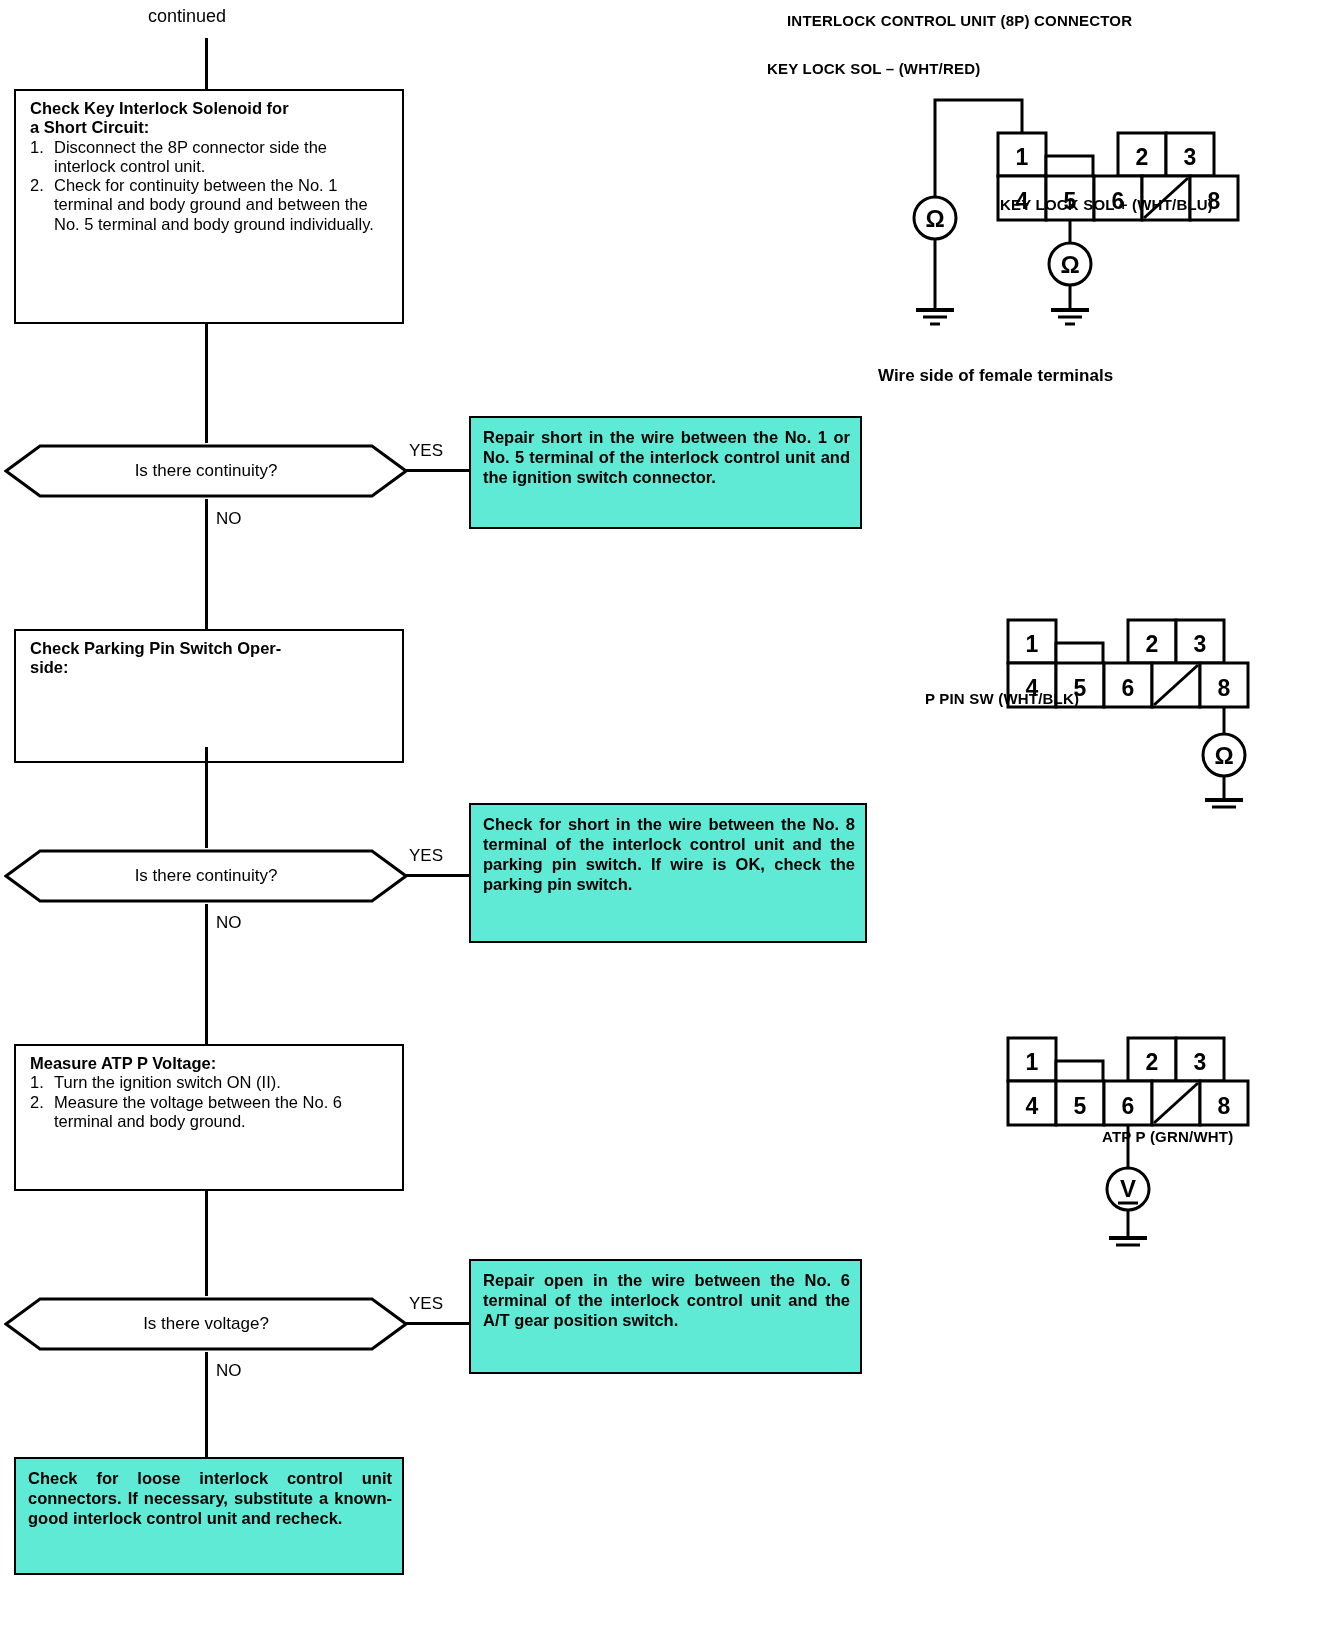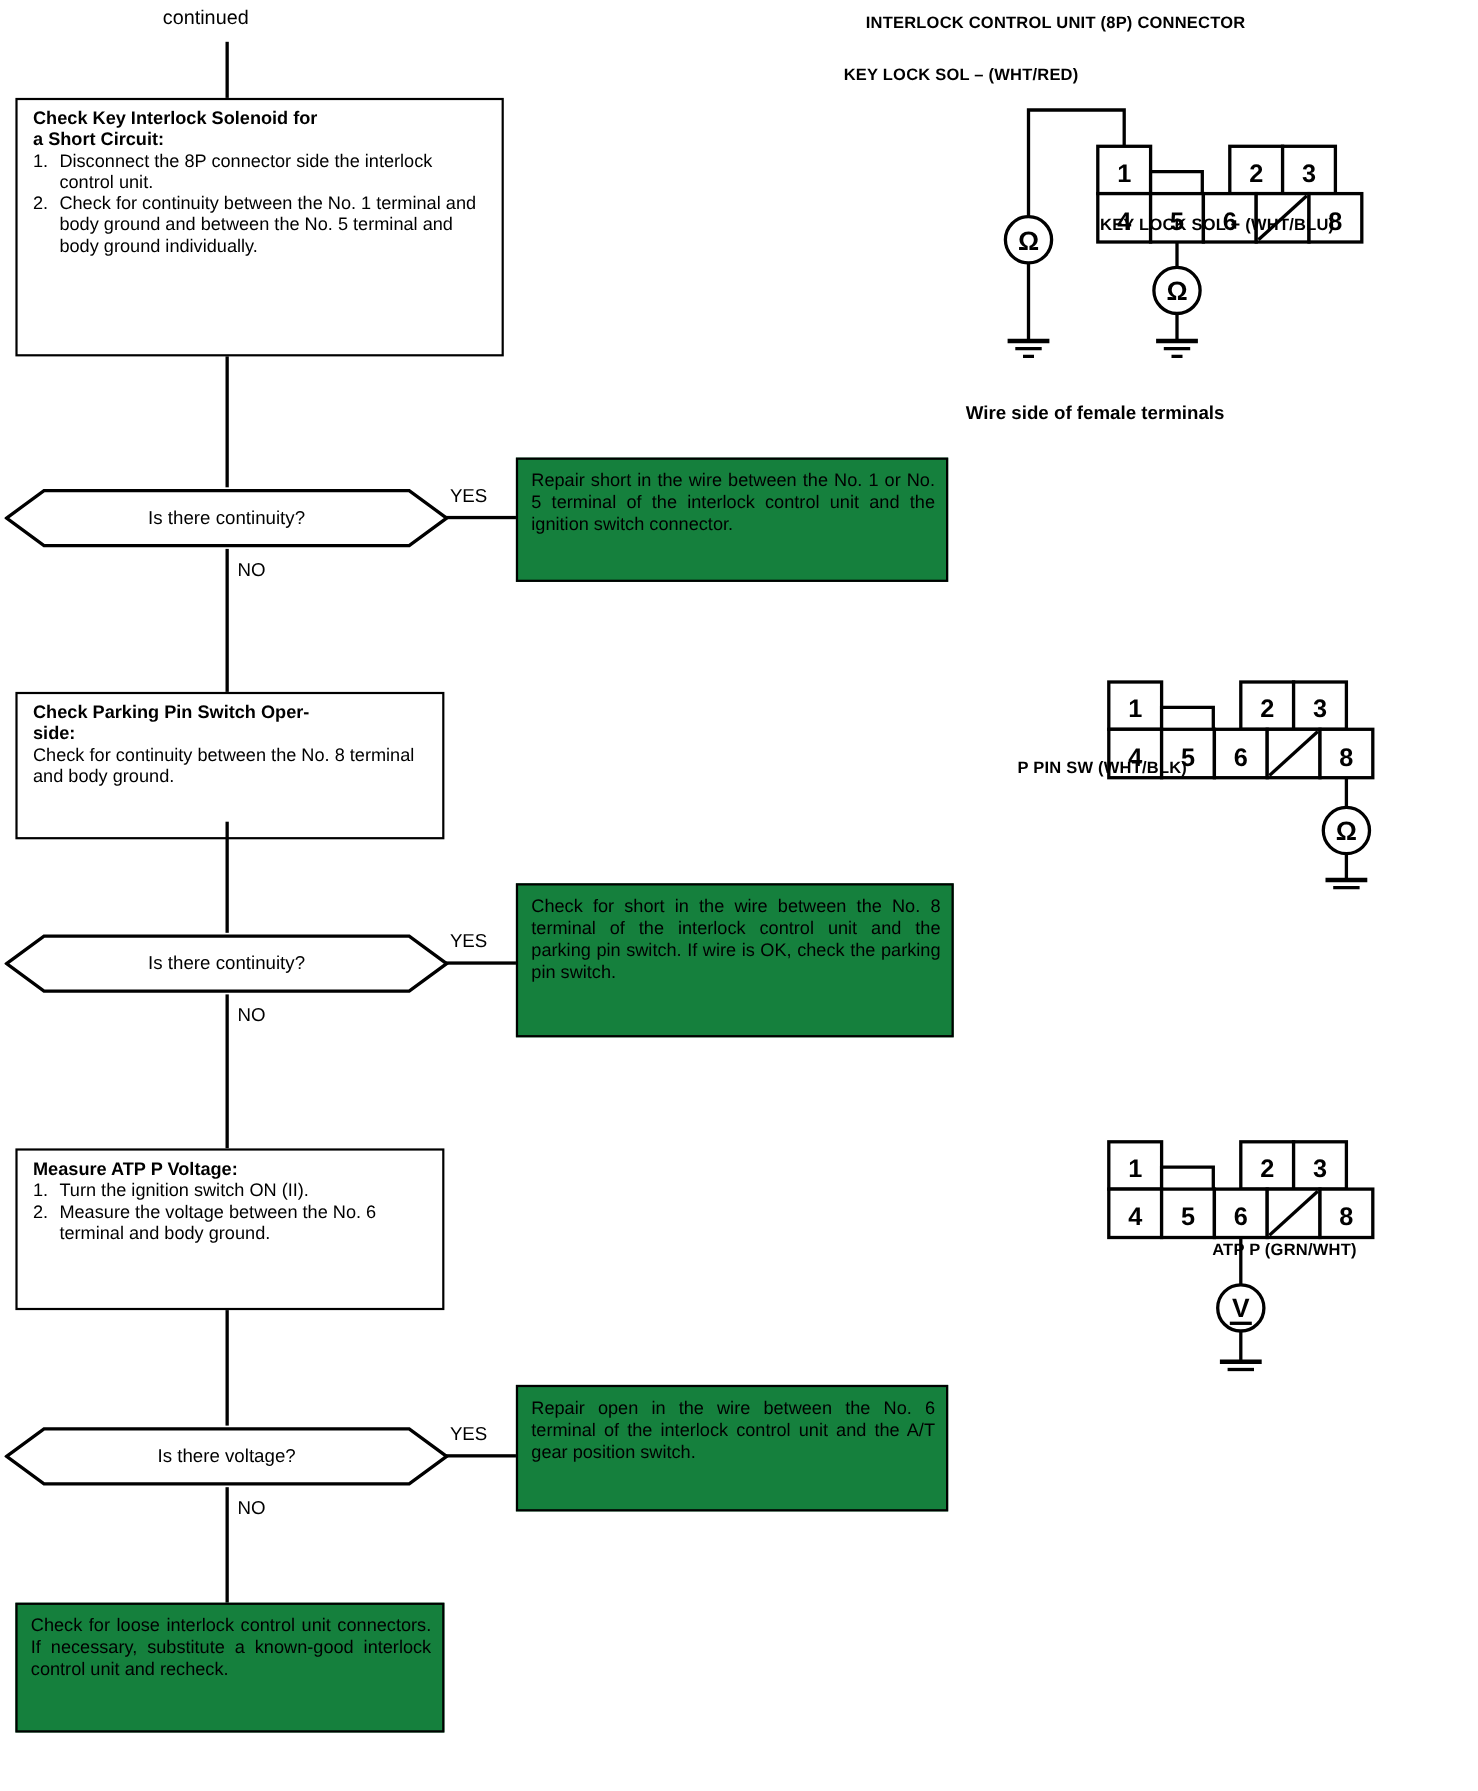--- a/index.html
+++ b/index.html
@@ -19,23 +19,23 @@
   .b-title{font-weight:bold;font-size:16.5px;line-height:1.17;}
   .b-plain{font-size:16.5px;line-height:1.17;}
   .num-list{margin:0;padding:0;list-style:none;}
   .num-list li{
     display:flex;font-size:16.5px;line-height:1.17;
   }
   .num-list li .n{width:24px;flex:0 0 24px;}
   .num-list li .t{flex:1 1 auto;}
 
   .result-box{
-    position:absolute;border:2px solid #000;background:#15803d;
+    position:absolute;border:2px solid #000;background:#5eead4;
     box-sizing:border-box;padding:9px 10px 8px 12px;
-    font-weight:normal;font-size:16.5px;line-height:1.22;
+    font-weight:bold;font-size:16.5px;line-height:1.22;
   }
   .result-box p{margin:0;}
   .just{text-align:justify;text-align-last:left;}
 
   
   .decision{
     position:absolute;
   }
   .decision svg{display:block;}
   .decision .dlabel{
@@ -57,21 +57,21 @@
   .conn svg{display:block;}
 
   .ctext{font-family:"Liberation Sans","DejaVu Sans",sans-serif;font-weight:bold;}
 </style>
 </head>
 <body>
 
 <div class="lbl" style="left:148px;top:6px;font-size:18px;">continued</div>
 <div class="vline" style="left:205px;top:38px;height:52px;"></div>
 
-<div class="proc-box" style="left:14px;top:89px;width:444px;height:235px;">
+<div class="proc-box" style="left:14px;top:89px;width:390px;height:235px;">
   <div class="proc-inner">
     <div class="b-title">Check Key Interlock Solenoid for</div>
     <div class="b-title">a Short Circuit:</div>
     <ul class="num-list">
       <li>
         <span class="n">1.</span>
         <span class="t">Disconnect the 8P connector side the interlock control unit.</span>
       </li>
       <li>
         <span class="n">2.</span>
@@ -95,21 +95,20 @@
 <div class="lbl" style="left:216px;top:509px;">NO</div>
 
 <div class="result-box" style="left:469px;top:416px;width:393px;height:113px;">
   <p class="just">Repair short in the wire between the No. 1 or No. 5 terminal of the interlock control unit and the ignition switch connector.</p>
 </div>
 
 <div class="proc-box" style="left:14px;top:629px;width:390px;height:134px;">
   <div class="proc-inner">
     <div class="b-title">Check Parking Pin Switch Oper-</div>
     <div class="b-title">side:</div>
-    <div class="b-plain">Check for continuity between the No. 8 terminal and body ground.</div>
   </div>
 </div>
 
 <div class="vline" style="left:205px;top:747px;height:101px;"></div>
 
 <div class="decision" style="left:4px;top:848px;width:404px;height:56px;">
   <svg width="404" height="56" viewBox="0 0 404 56">
     <polygon points="2,28 36,3 368,3 402,28 368,53 36,53" fill="#fff" stroke="#000" stroke-width="3"></polygon>
   </svg>
   <div class="dlabel">Is there continuity?</div>

